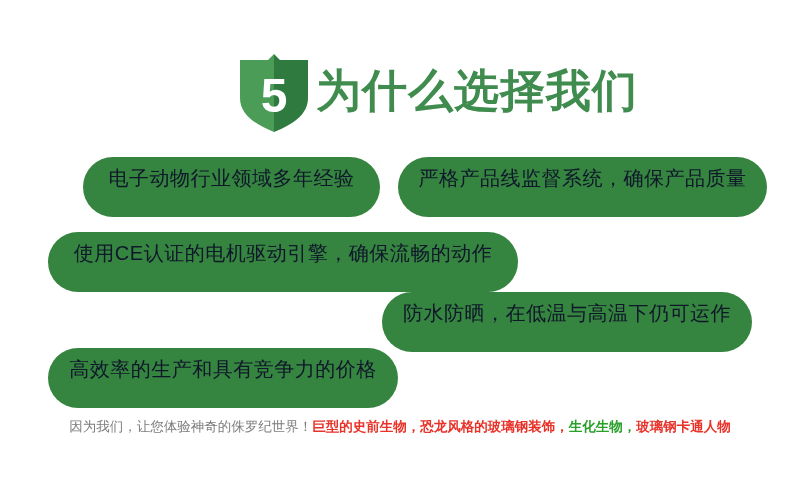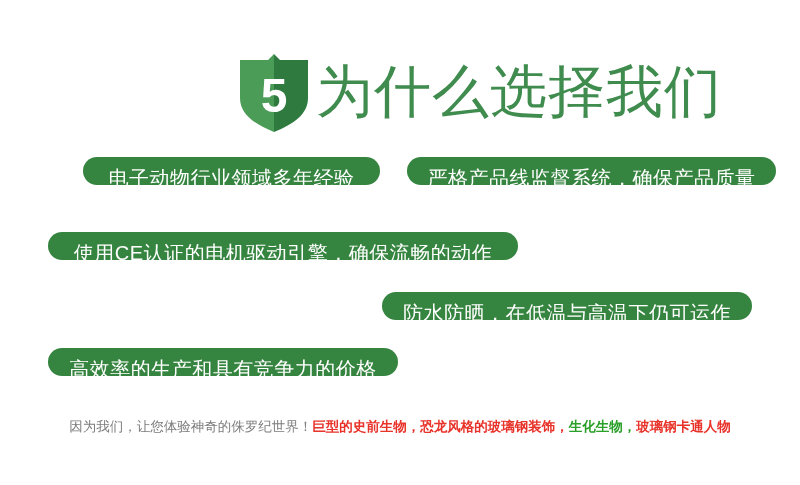--- a/index.html
+++ b/index.html
@@ -32,43 +32,44 @@
   }
   #shield-badge svg {
     display: block;
     width: 72px;
     height: 82px;
   }
   #header-title {
     position: absolute;
     left: 316px;
     top: 34px;
-    font-size: 57px;
+    font-size: 45px;
     line-height: 62px;
     letter-spacing: 1px;
     color: #3f8c4e;
     white-space: nowrap;
+    font-weight: bold;
   }
 
   
   .pill {
     position: absolute;
     background: #35843f;
-    color: #ffffff;
+    color: #0f172a;
     border-radius: 999px;
     font-size: 20px;
     line-height: 43px;
-    height: 28px;
+    height: 60px;
     letter-spacing: 0.5px;
     white-space: nowrap;
     text-align: center;
     box-sizing: border-box;
   }
   #pill-0 { left: 83px;  top: 157px; width: 297px; }
-  #pill-1 { left: 407px; top: 157px; width: 369px; }
+  #pill-1 { left: 398px; top: 157px; width: 369px; }
   #pill-2 { left: 48px;  top: 232px; width: 470px; }
   #pill-3 { left: 382px; top: 292px; width: 370px; }
   #pill-4 { left: 48px;  top: 348px; width: 350px; }
 
   
   #footer {
     position: absolute;
     left: 0;
     top: 415px;
     width: 800px;

